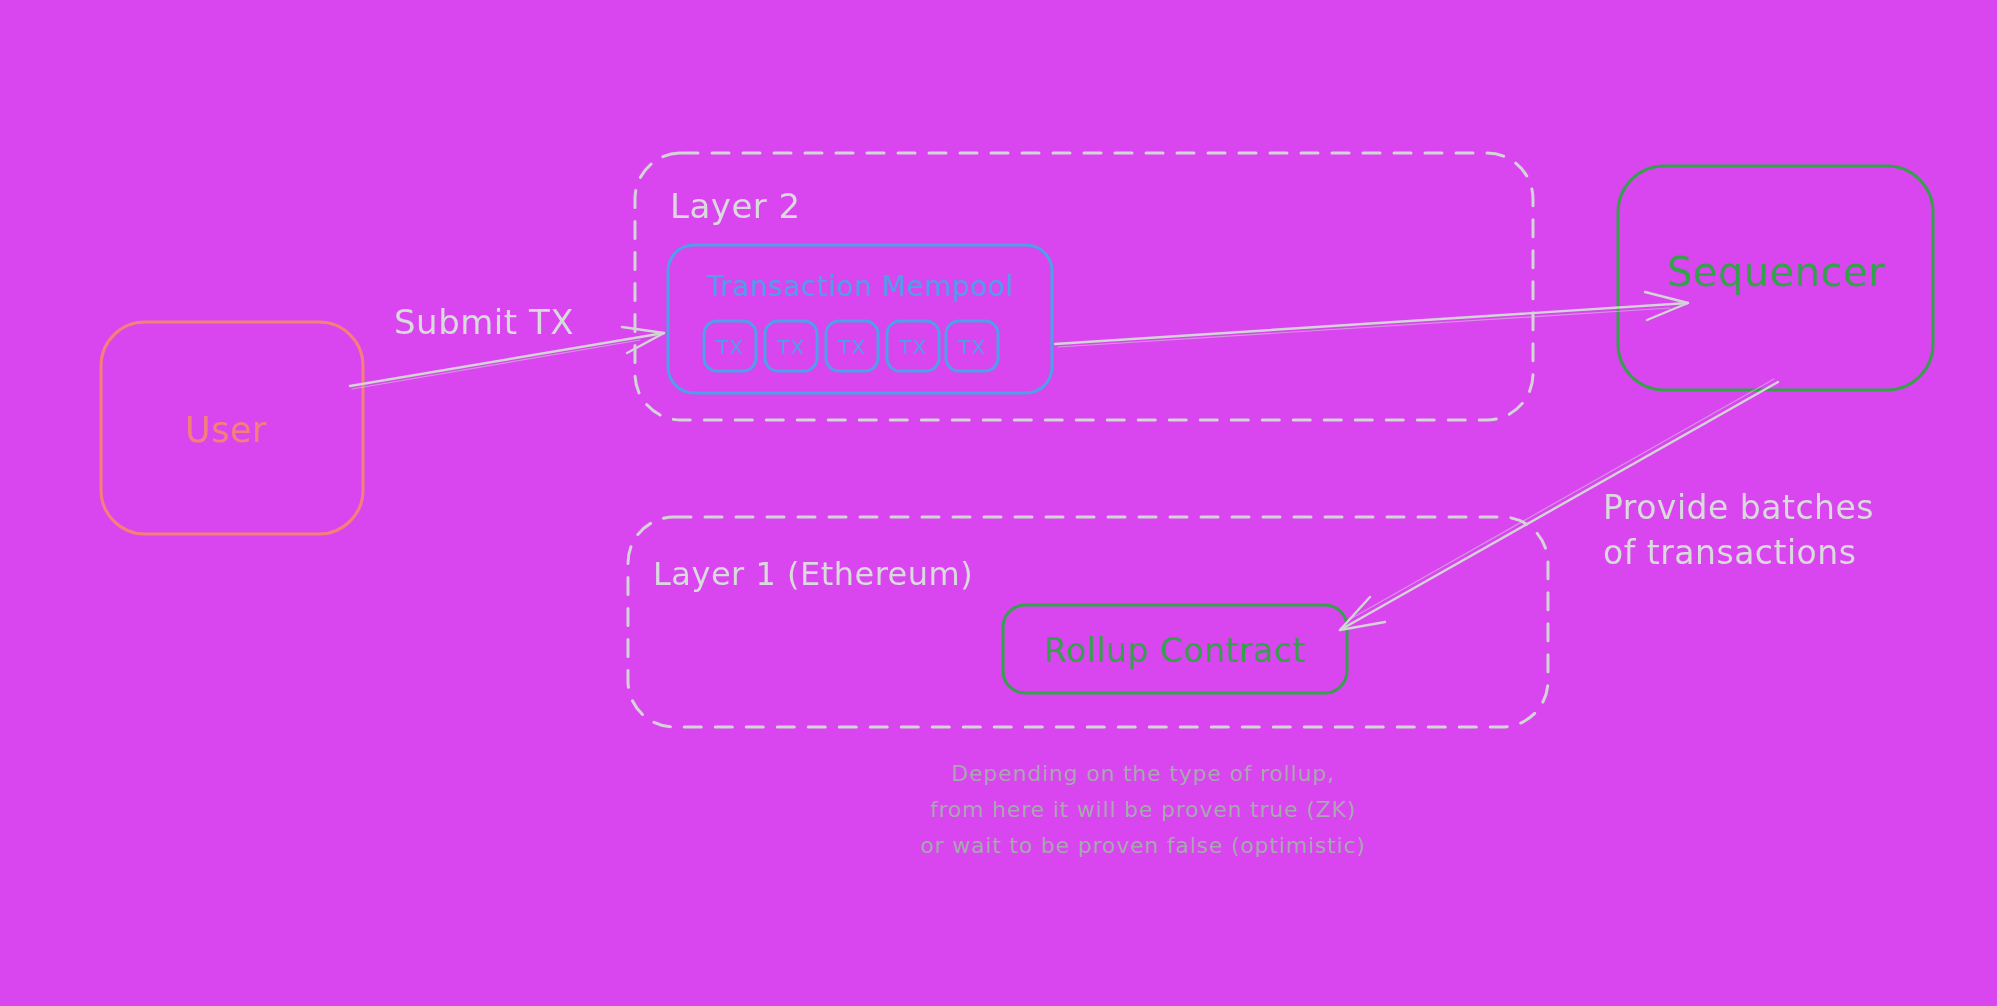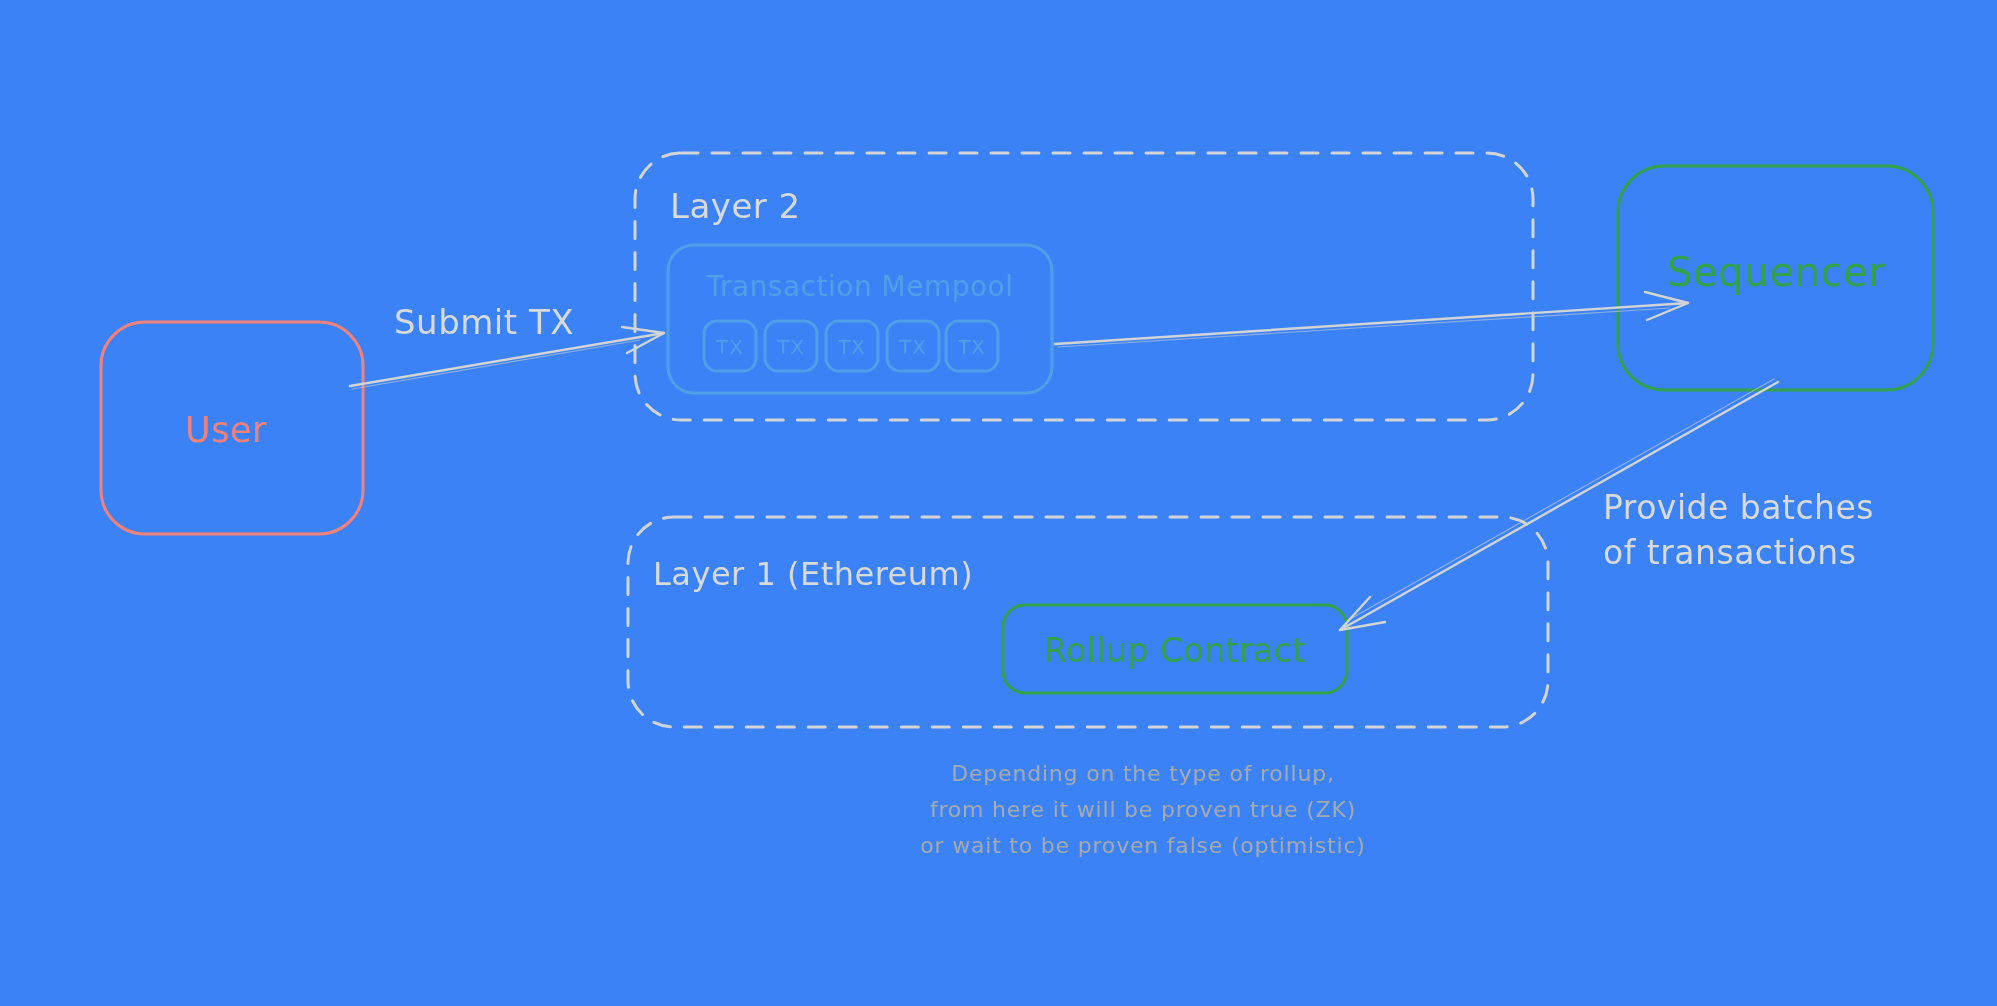--- a/index.html
+++ b/index.html
@@ -4,21 +4,21 @@
 <style>
   html, body {
     margin: 0;
     padding: 0;
     background: #121212;
   }
   .canvas {
     position: relative;
     width: 1997px;
     height: 1006px;
-    background: #3b82f6;
+    background: #d946ef;
     overflow: hidden;
     font-family: "DejaVu Sans", sans-serif;
   }
   svg { display: block; }
 
   
   .stroke-red   { fill: none; stroke: #f2817a; stroke-width: 3; }
   .stroke-blue  { fill: none; stroke: #4fa0e8; stroke-width: 3; }
   .stroke-green { fill: none; stroke: #33a24b; stroke-width: 3; }
   .stroke-dash  { fill: none; stroke: #d2d4d6; stroke-width: 3; stroke-dasharray: 17 14; stroke-linecap: round; }

